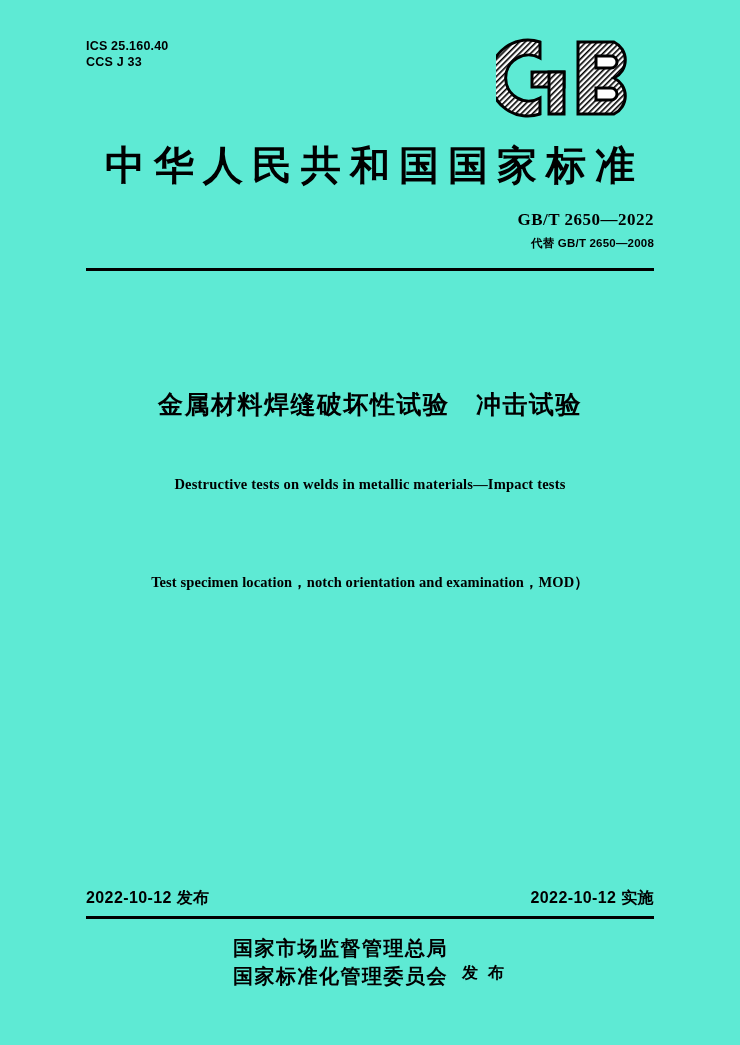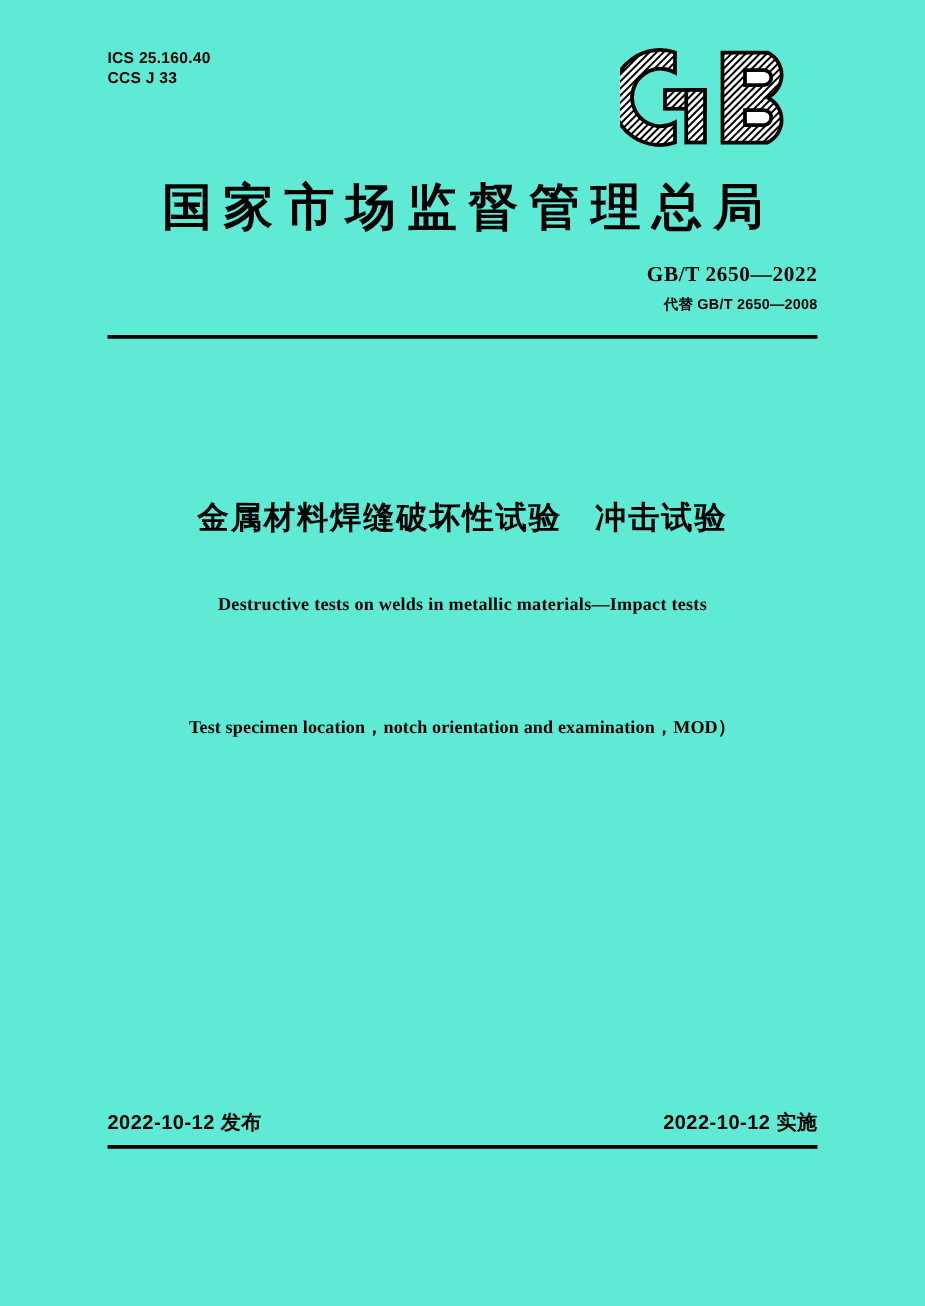--- a/index.html
+++ b/index.html
@@ -93,21 +93,20 @@
   .title-cn {
     position: absolute;
     left: 0;
     top: 388px;
     width: 740px;
     text-align: center;
     font-family: "Liberation Serif", serif;
     font-weight: bold;
     font-size: 25px;
     letter-spacing: 1.5px;
-    margin-top: 9px;
   }
   .title-en {
     position: absolute;
     left: 0;
     top: 476px;
     width: 740px;
     text-align: center;
     font-family: "Liberation Serif", serif;
     font-weight: bold;
     font-size: 14.5px;
@@ -214,30 +213,37 @@
         <path d="M4 6 L40 6
                  A20 20 0 0 1 40 42
                  A20 20 0 0 1 40 78
                  L4 78 Z" fill="url(#hatch)" stroke="#000" stroke-width="3"></path>
         <path d="M22 20 L37 20 A6 6 0 0 1 37 32 L22 32 Z" fill="#ffffff" stroke="#000" stroke-width="3"></path>
         <path d="M22 52 L37 52 A6 6 0 0 1 37 64 L22 64 Z" fill="#ffffff" stroke="#000" stroke-width="3"></path>
       </g>
     </svg>
   </div>
 
-  <div class="main-title">国家市场监督管理总局</div>
+  <div class="main-title">中华人民共和国国家标准</div>
   <div class="std-number">GB/T 2650—2022</div>
   <div class="std-replaces">代替 GB/T 2650—2008</div>
   <div class="rule-top"></div>
 
   <div class="title-cn">金属材料焊缝破坏性试验　冲击试验</div>
   <div class="title-en">Destructive tests on welds in metallic materials—Impact tests</div>
   <div class="title-iso">
     <br>
     <span>Test specimen location，notch orientation and examination，MOD）</span>
   </div>
 
   <div class="date-issue">2022-10-12 发布</div>
   <div class="date-impl">2022-10-12 实施</div>
   <div class="rule-bottom"></div>
 
+  <div class="publisher">
+    <div class="publisher-names">
+      <div>国家市场监督管理总局</div>
+      <div>国家标准化管理委员会</div>
+    </div>
+    <div class="publisher-verb">发 布</div>
+  </div>
 
 </div>
 
 </body></html>

